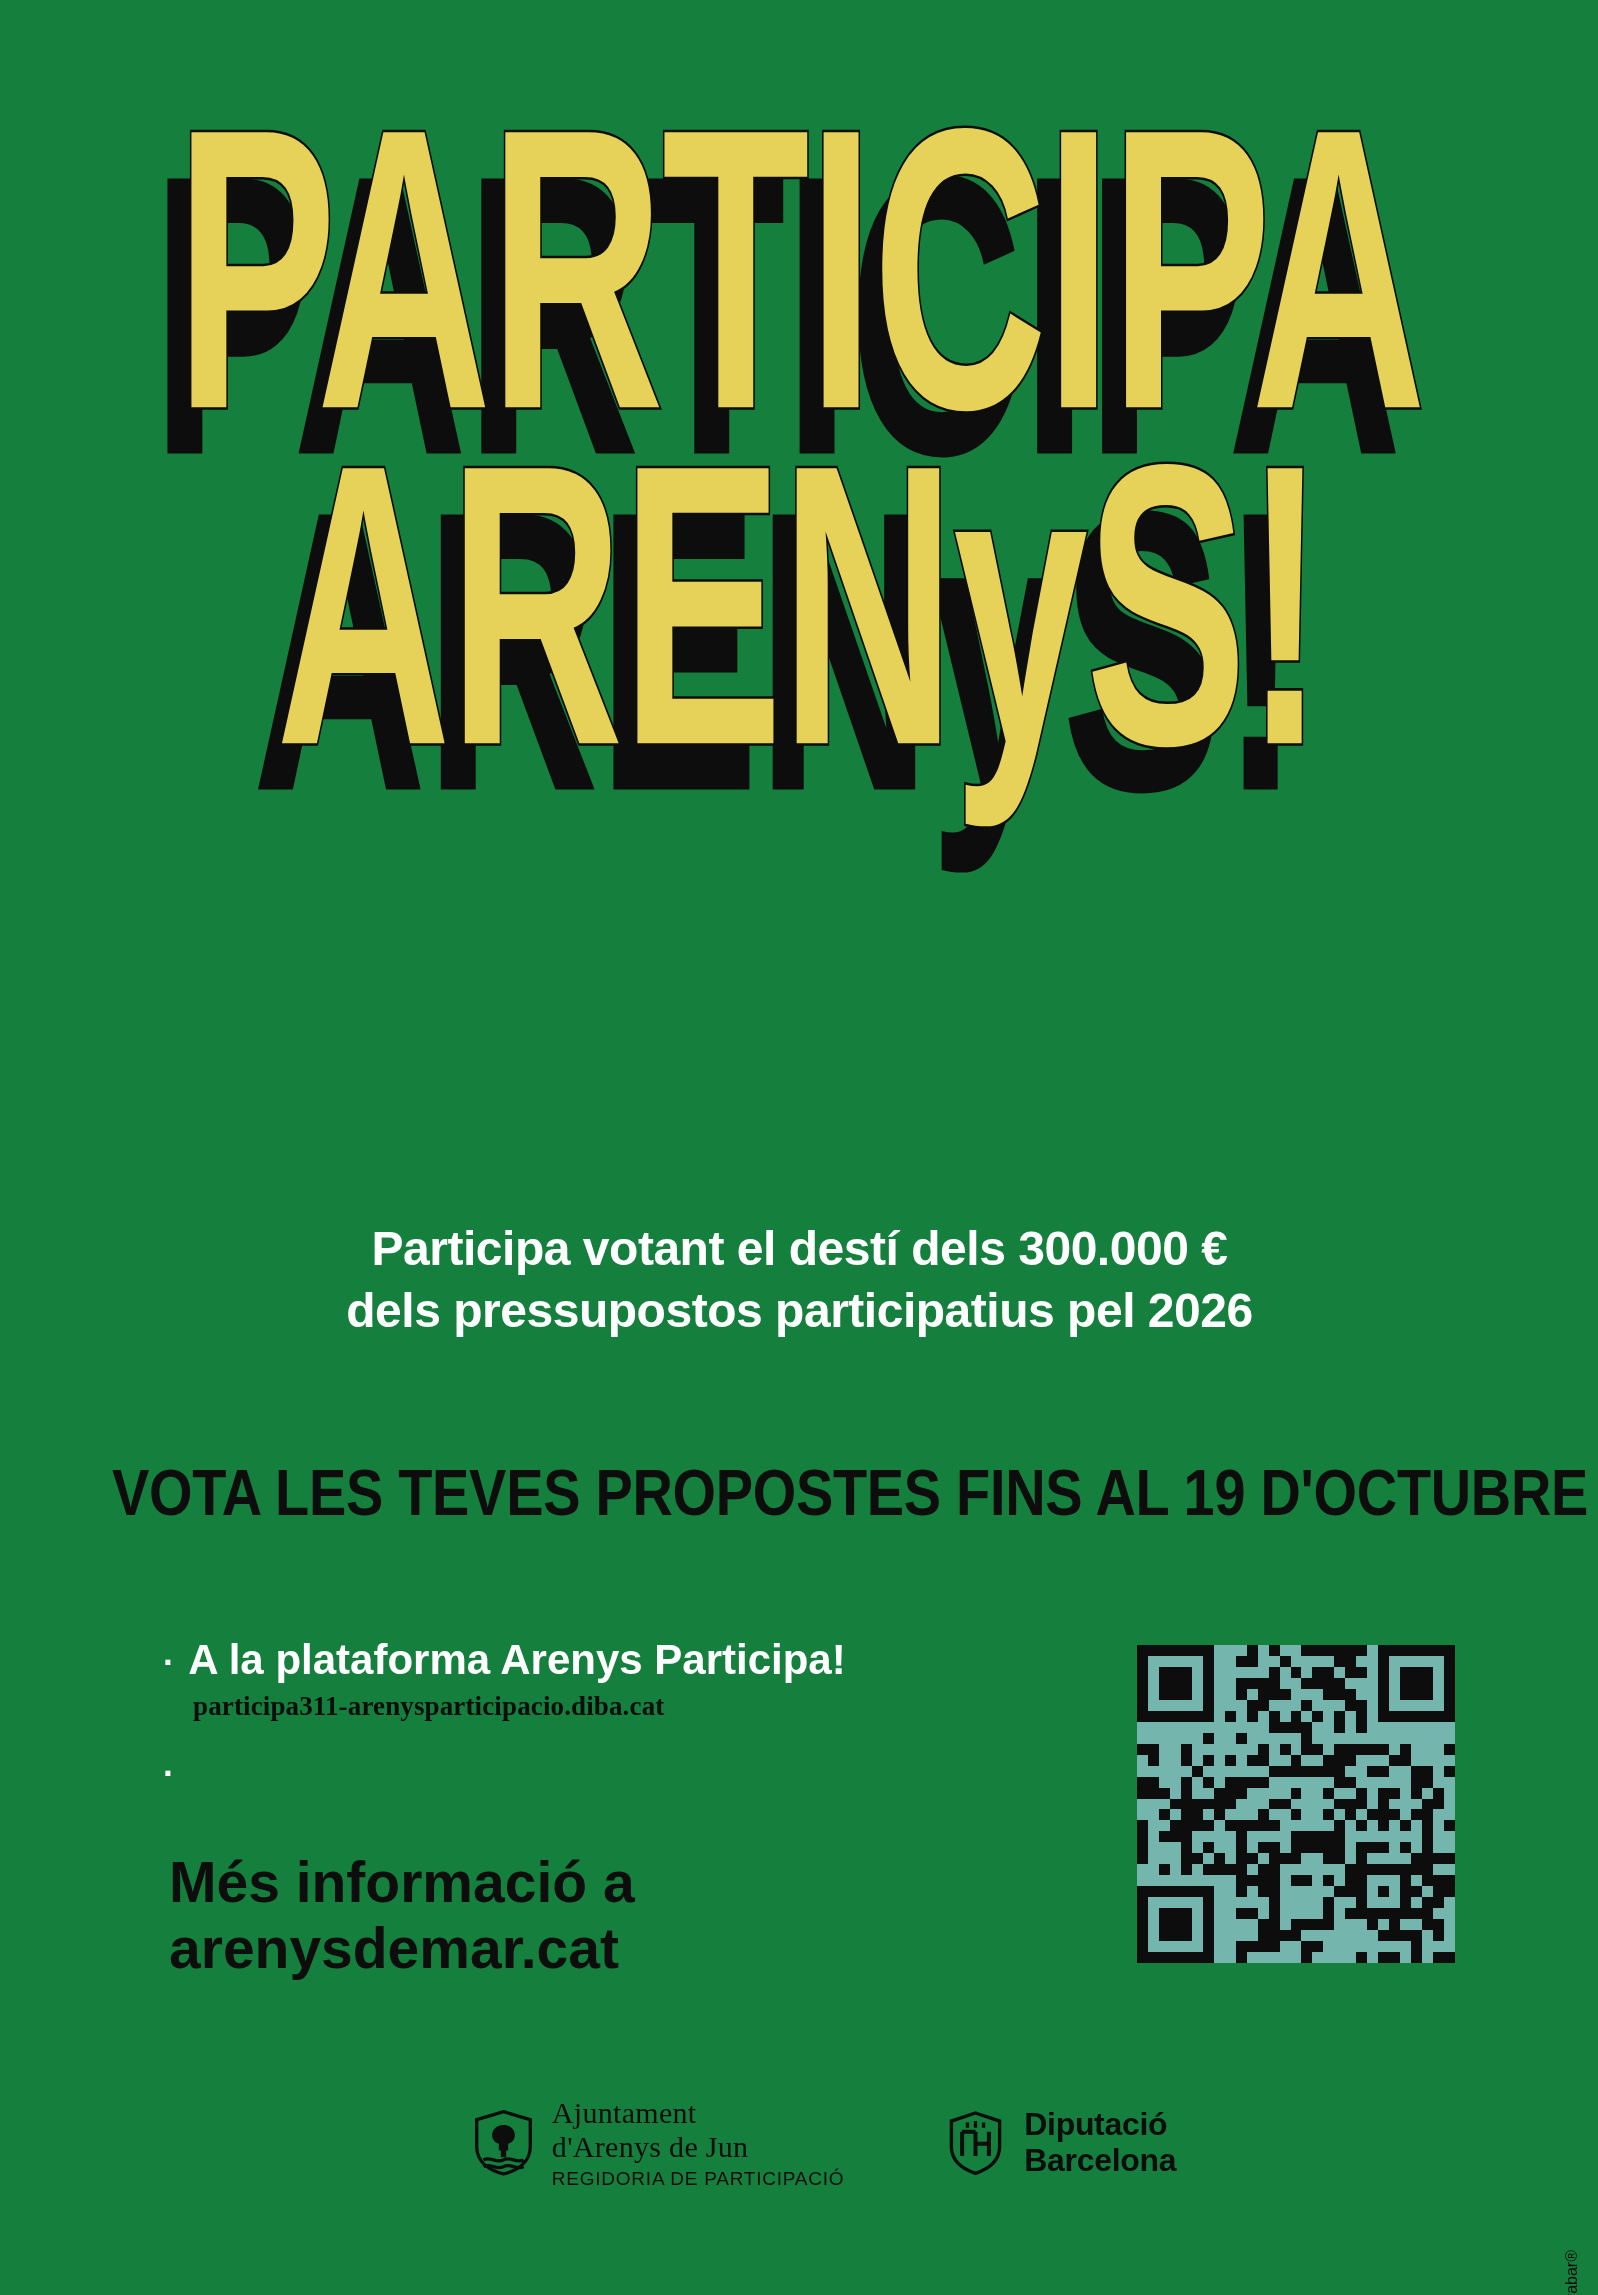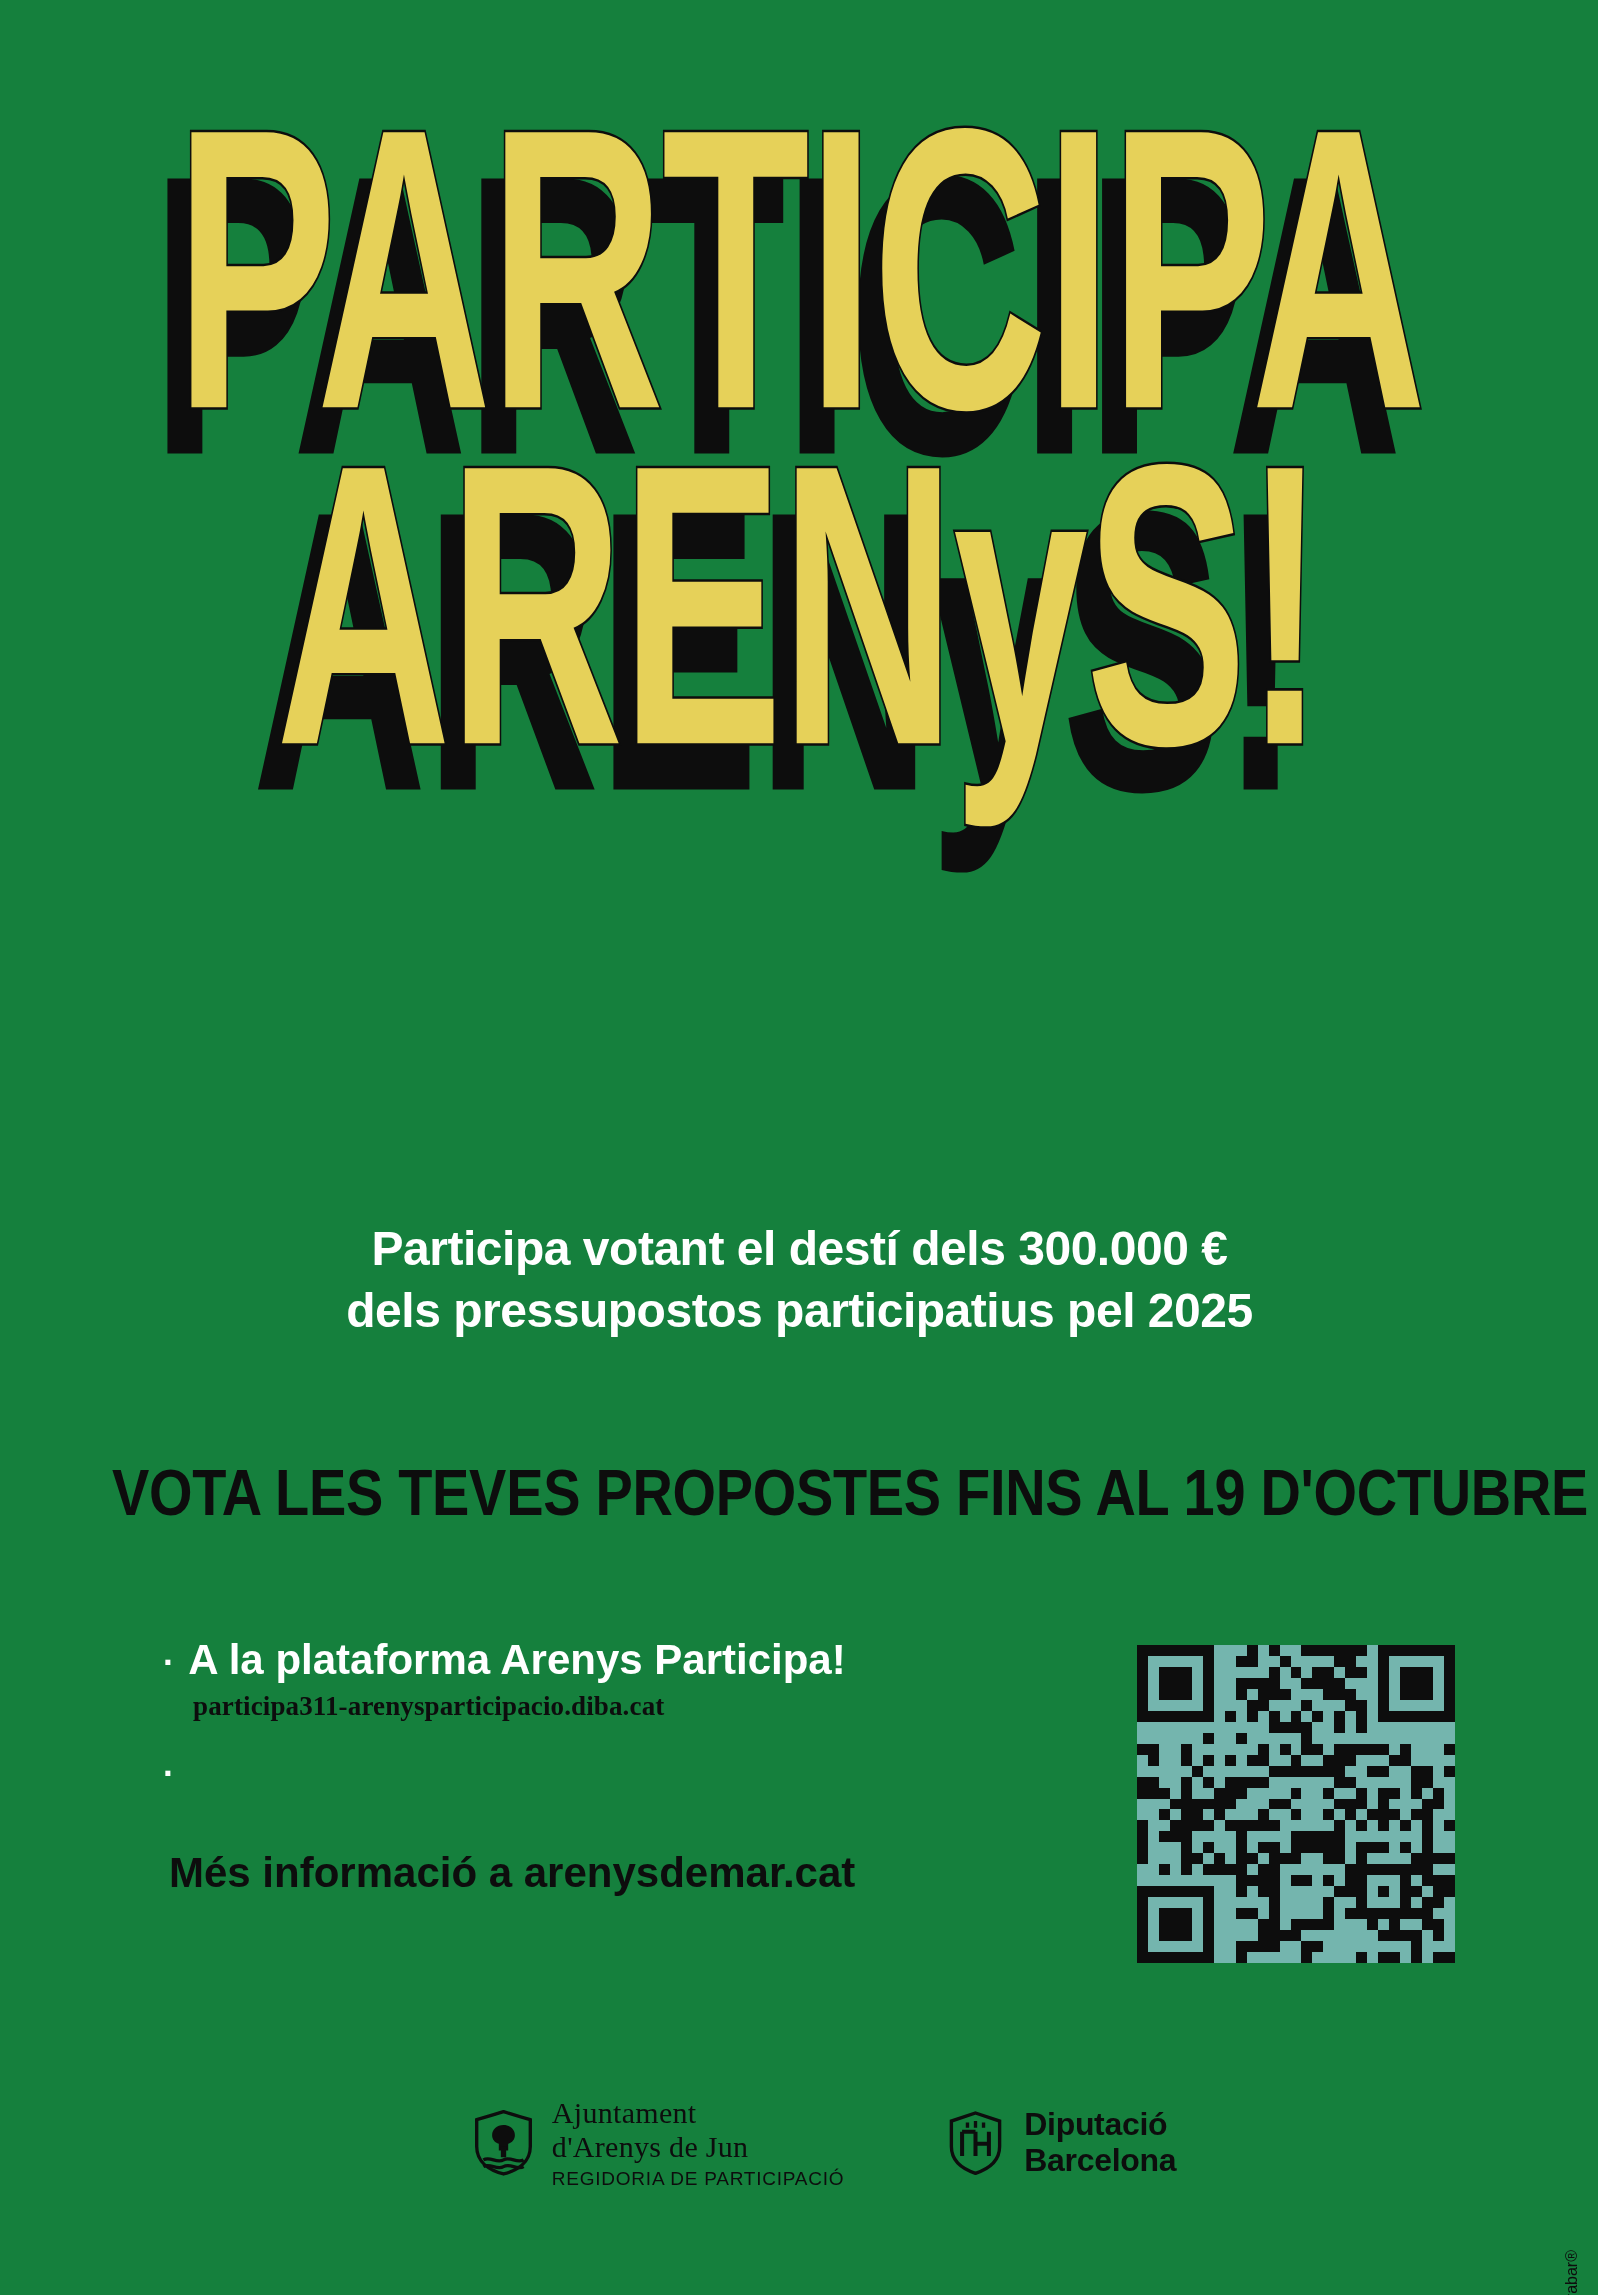--- a/index.html
+++ b/index.html
@@ -126,21 +126,21 @@
     font-size: 27px;
     letter-spacing: 0.005em;
     font-family: "Liberation Serif", serif;
   }
   .bullet2 { margin-top: 33px; }
   .mesinfo {
     margin-top: 59px;
     margin-left: 6px;
     color: #0d0d0d;
     font-weight: 700;
-    font-size: 42px;
+    font-size: 57px;
   }
 
   
   .qr-wrap {
     position: absolute;
     right: 144px;
     top: 1645px;
     width: 318px;
     height: 318px;
     background: #74b5ae;
@@ -229,21 +229,21 @@
       <span class="front">PARTICIPA</span>
     </div>
     <div class="hl-line hl2">
       <span class="shadow">ARENyS!</span>
       <span class="front">ARENyS!</span>
     </div>
   </div>
 
   <div class="sub">
     <div>Participa votant el destí dels 300.000 €</div>
-    <div>dels pressupostos participatius pel 2025</div>
+    <div>dels pressupostos participatius pel 2026</div>
   </div>
 
   <div class="vota">VOTA LES TEVES PROPOSTES FINS AL 19 D'OCTUBRE</div>
 
   <div class="info">
     <div class="bullet">
       <span class="dot">·</span>
       <span>A la plataforma Arenys Participa!</span>
     </div>
     <div class="url-line">participa311-arenysparticipacio.diba.cat</div>

